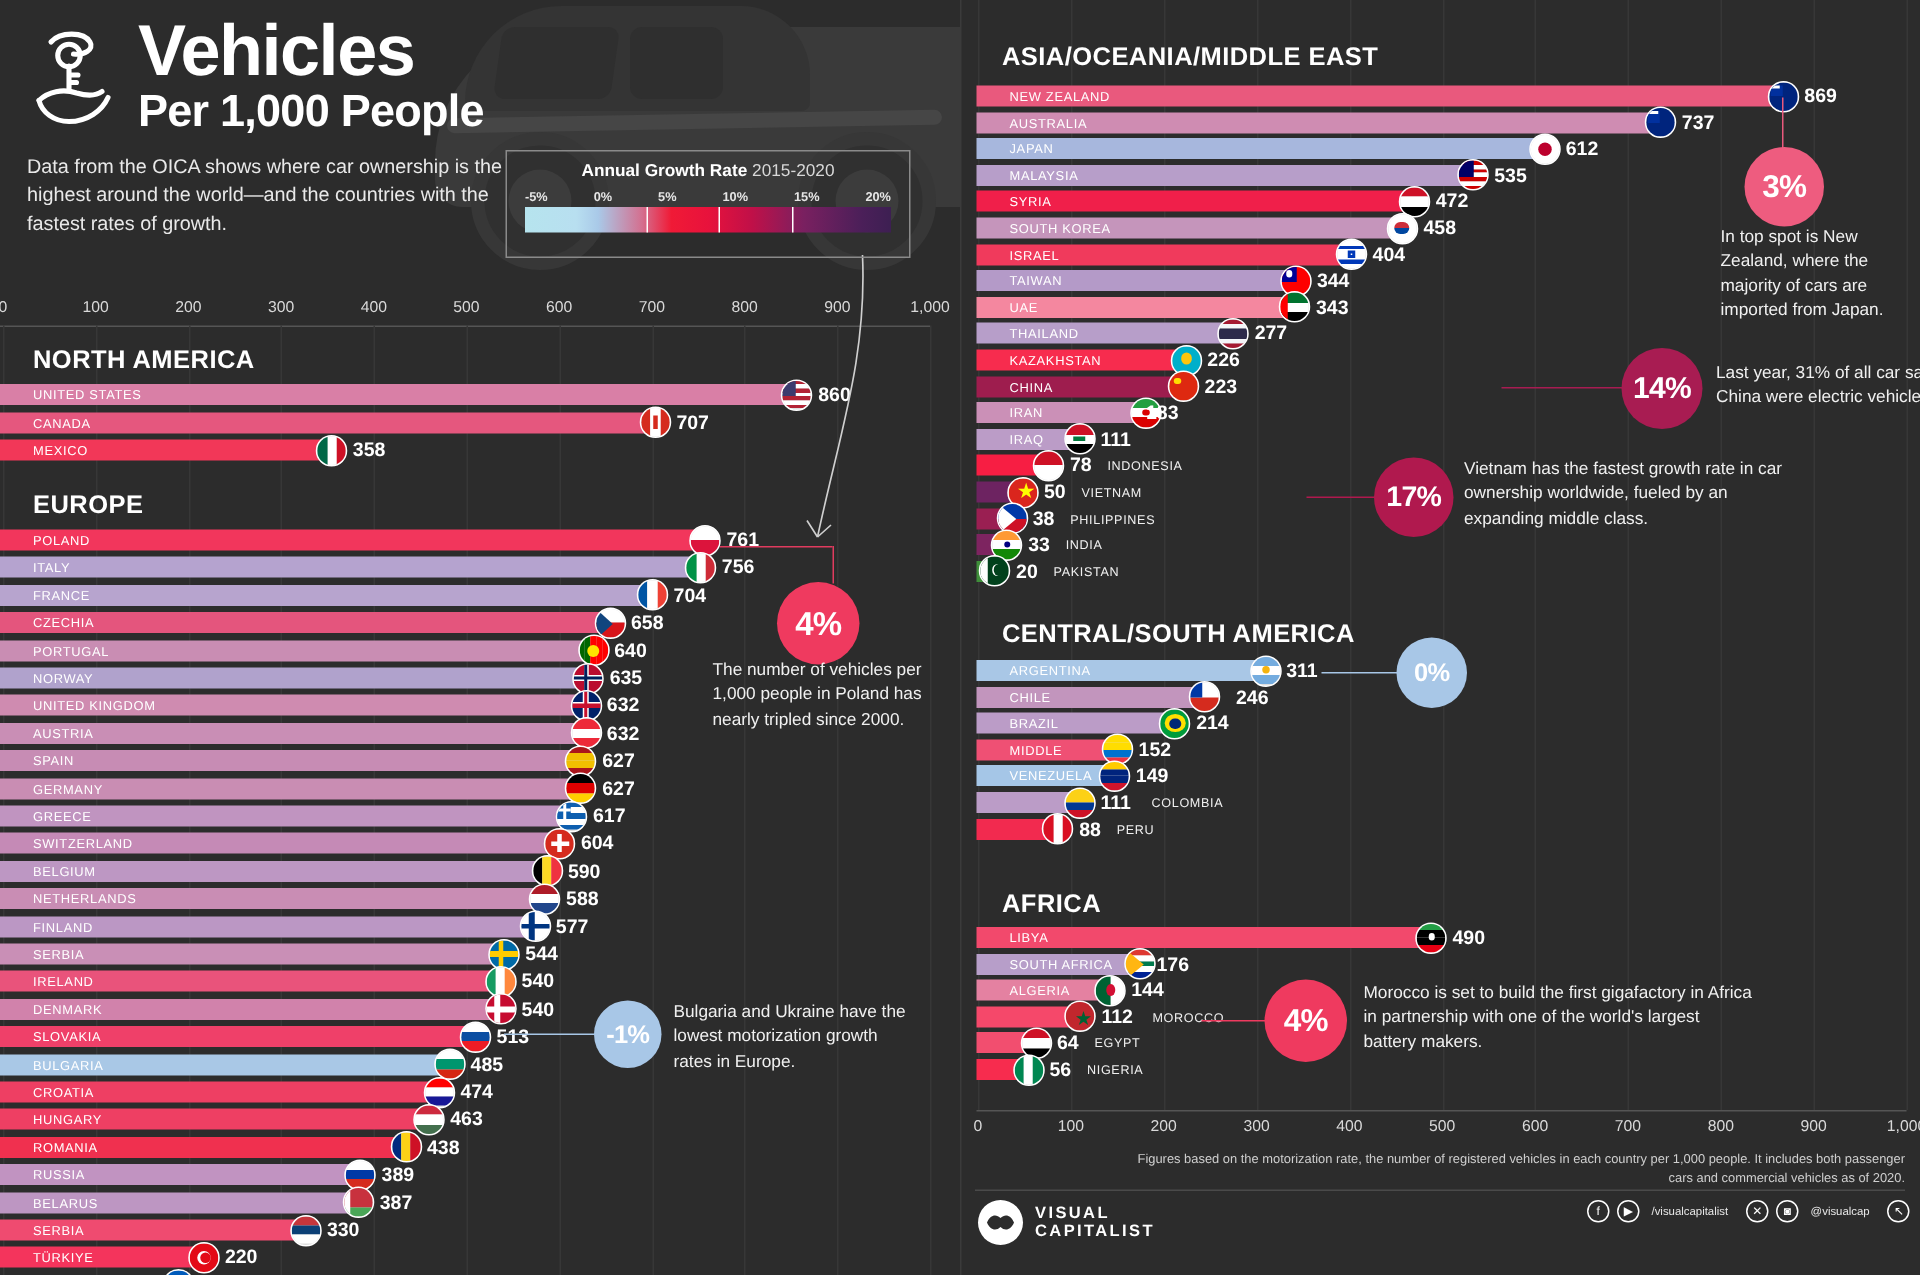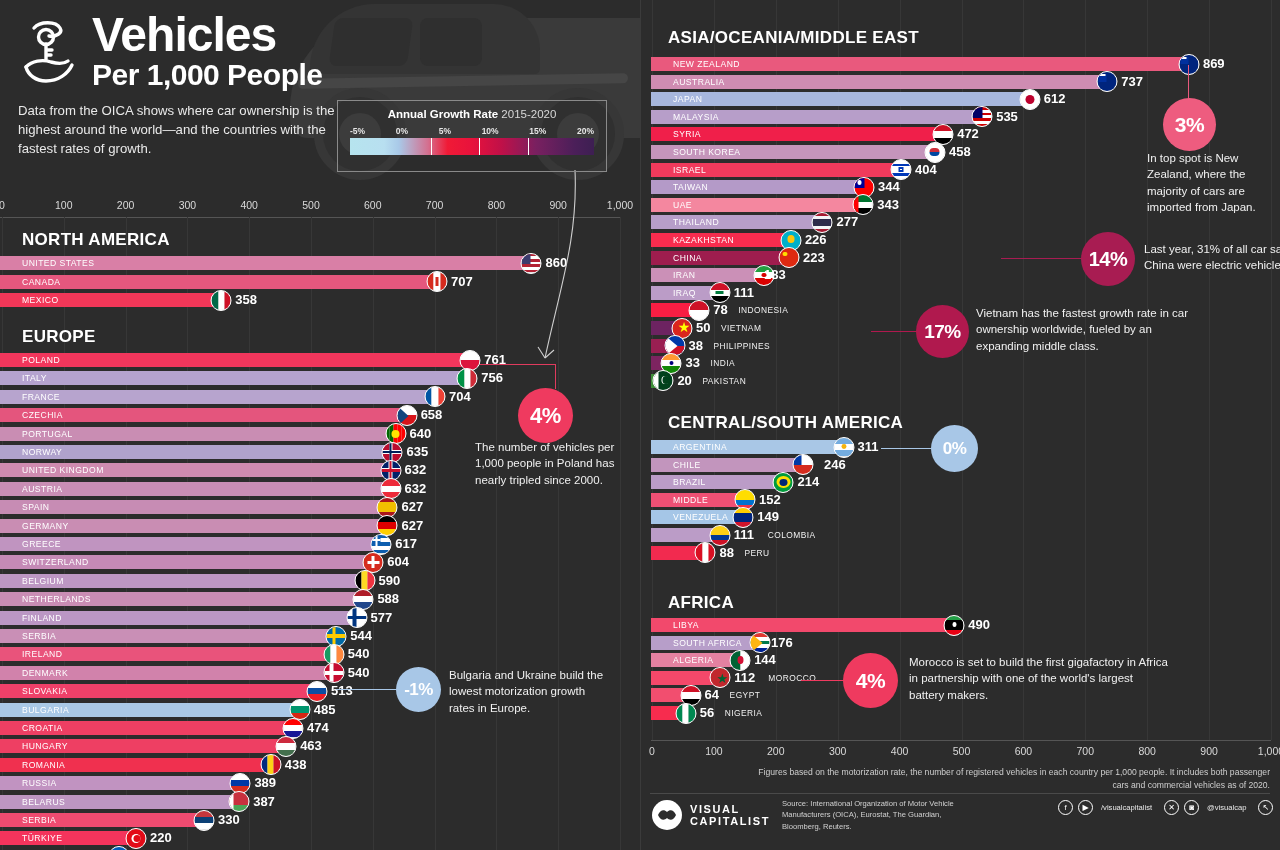--- a/index.html
+++ b/index.html
@@ -594,21 +594,21 @@
     <div class="callout" style="left:470px;top:355px;width:170px;height:120px">
       <div class="leader" style="left:10px;top:9px;width:75px;background:#e03b5e"></div>
       <div class="leader-v" style="left:85px;top:9px;height:25px;background:#e03b5e"></div>
       <div class="bubble" style="left:48px;top:33px;width:55px;height:55px;background:#ef3a5f;font-size:22px">4%</div>
       <div class="callout-text" style="left:5px;top:84px;width:162px">The number of vehicles per 1,000 people in Poland has nearly tripled since 2000.</div>
     </div>
 
     <div class="callout" style="left:336px;top:662px;width:300px;height:60px">
       <div class="leader" style="left:0;top:27px;width:66px;background:#a8c7e7"></div>
       <div class="bubble" style="left:60px;top:5px;width:45px;height:45px;background:#a8c7e7;color:#ffffff;font-size:17px">-1%</div>
-      <div class="callout-text" style="left:113px;top:5px;width:160px">Bulgaria and Ukraine build the lowest motorization growth rates in Europe.</div>
+      <div class="callout-text" style="left:113px;top:5px;width:160px">Bulgaria and Ukraine have the lowest motorization growth rates in Europe.</div>
     </div>
   </div>
 
   <div class="col-right">
 
     <div class="gridlines" id="grid-right" style="left:0;top:0;width:640px;height:740px">
         <i style="left: 11px;"></i>
         <i style="left: 72.9px;"></i>
         <i style="left: 134.8px;"></i>
         <i style="left: 196.7px;"></i>
@@ -1023,21 +1023,20 @@
       <svg width="20" height="14" viewBox="0 0 20 14">
           <path d="M1 7 C3 2, 7 1, 10 4 C13 1, 17 2, 19 7 C17 12, 13 13, 10 10 C7 13, 3 12, 1 7 Z" fill="#2c2c2c"></path>
         </svg>
     </div>
     <div class="vc-words">
       <div>VISUAL</div>
       <div>CAPITALIST</div>
     </div>
   </div>
 
-  <div class="source">Source: International Organization of Motor Vehicle Manufacturers (OICA), Eurostat, The Guardian, Bloomberg, Reuters.</div>
 
   <div class="socials">
     <div class="soc-ic">f</div>
     <div class="soc-ic">▶</div>
     <div class="soc-tx">/visualcapitalist</div>
     <div class="soc-ic">✕</div>
     <div class="soc-ic">◙</div>
     <div class="soc-tx">@visualcap</div>
     <div class="soc-ic">↖</div>
 

